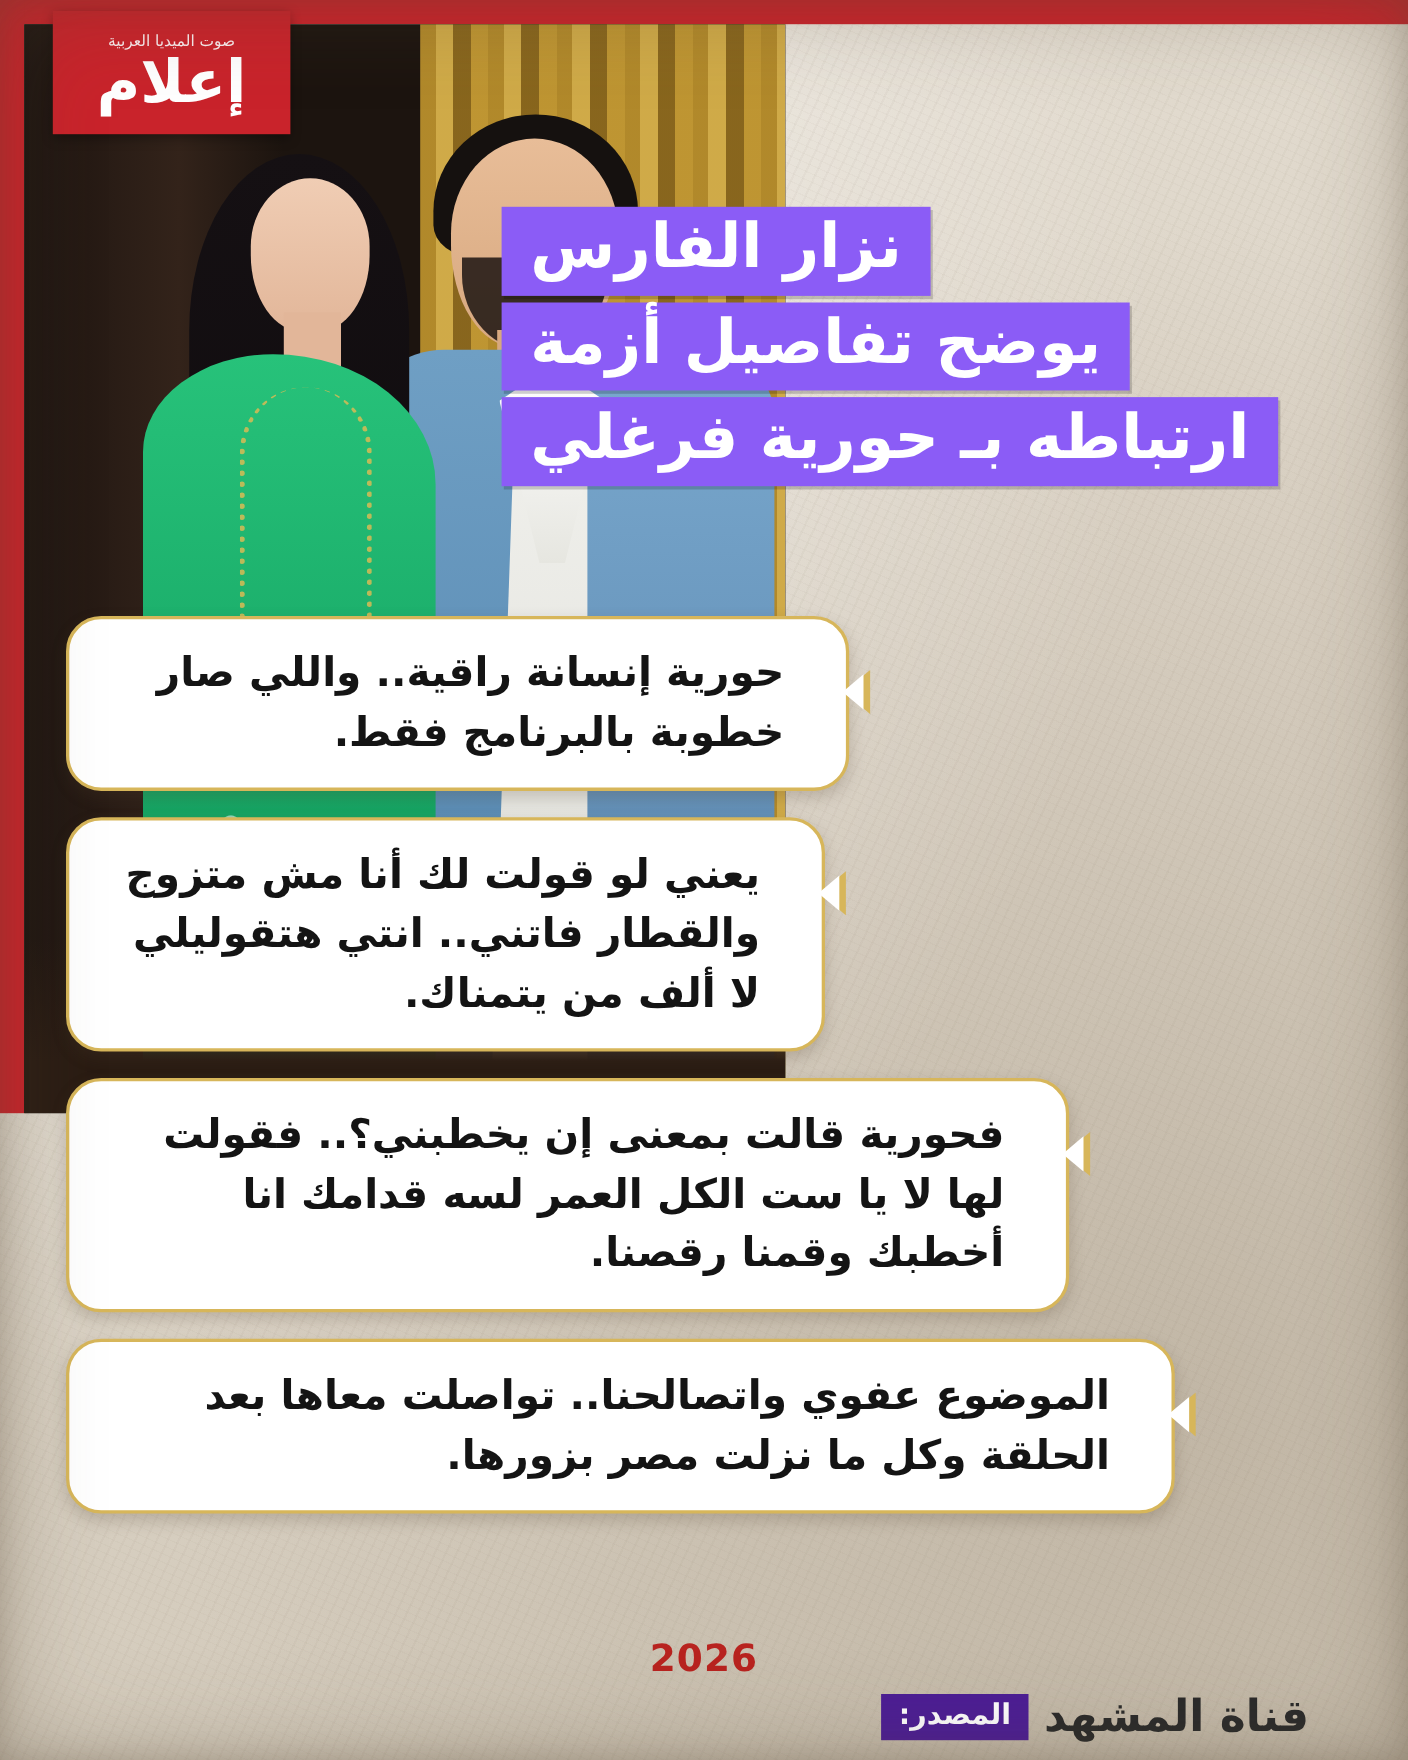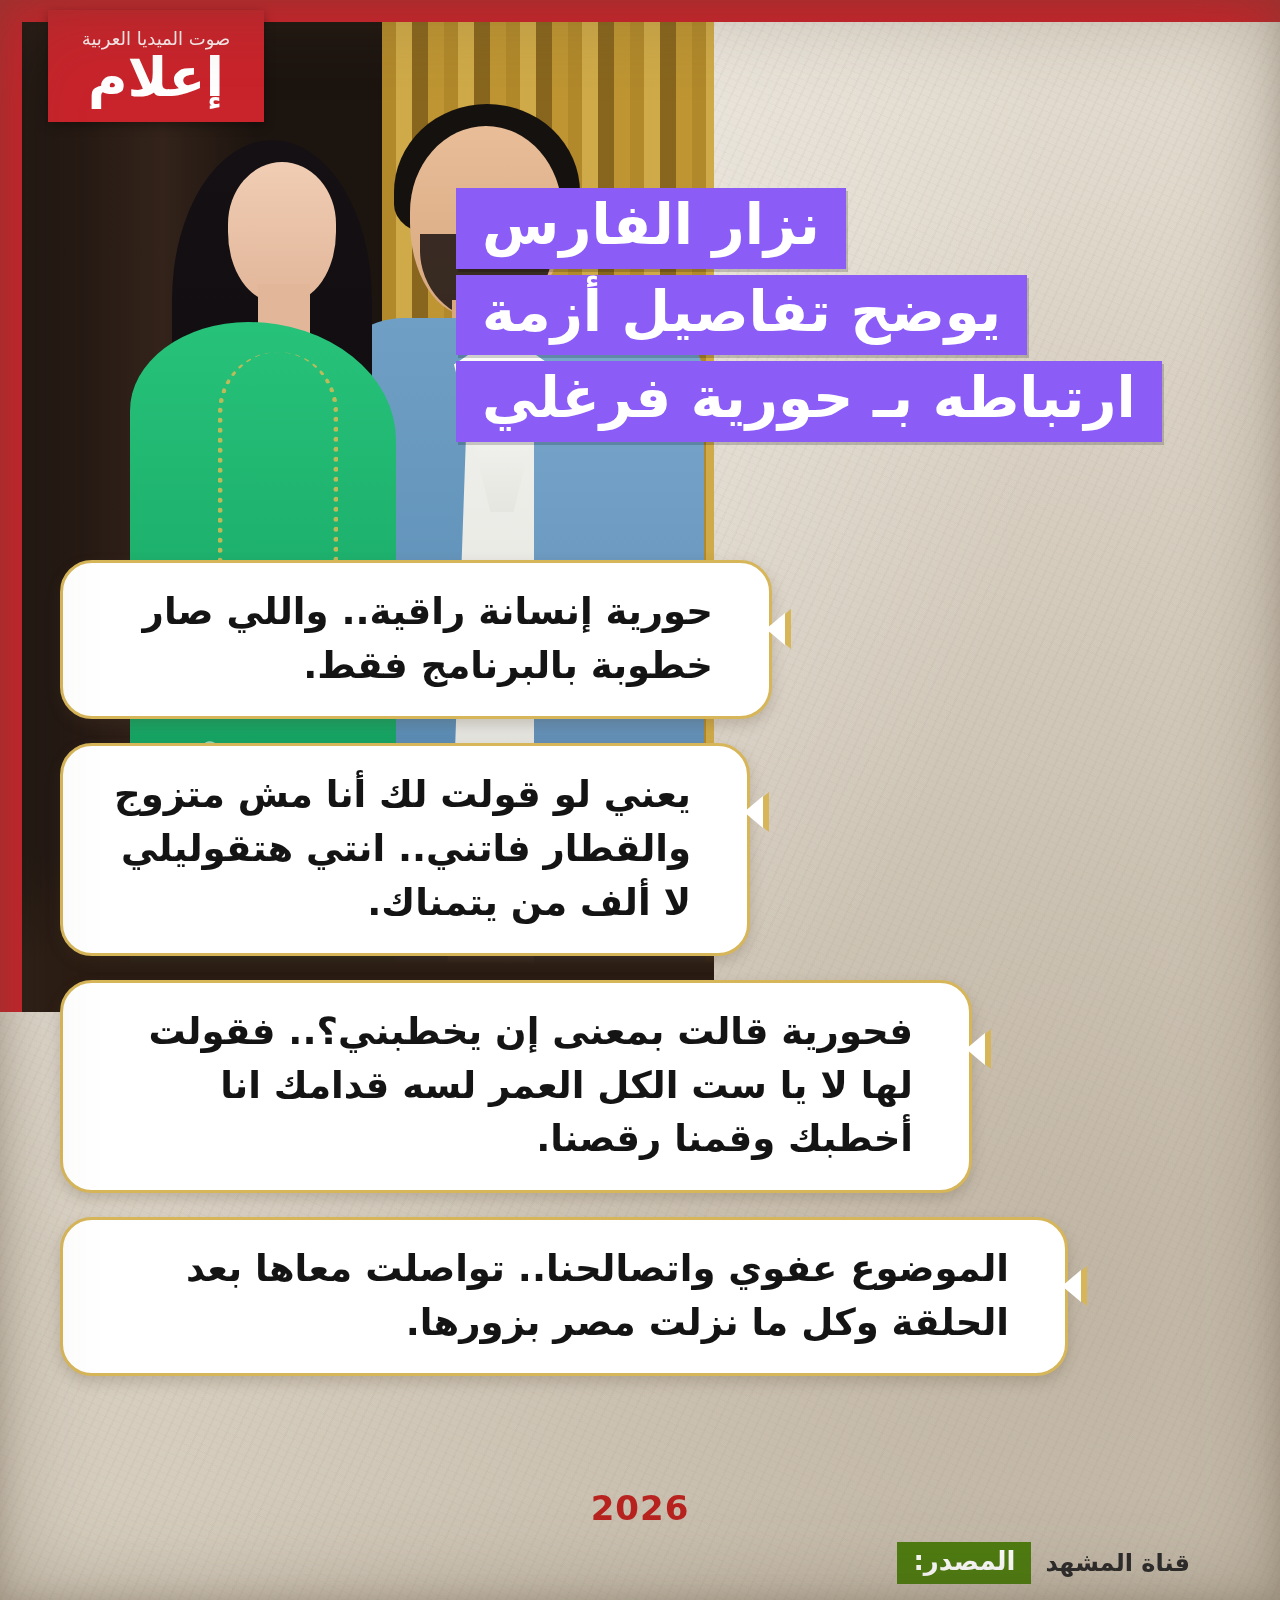--- a/index.html
+++ b/index.html
@@ -160,21 +160,21 @@
   
   .logo-box {
     position: absolute; top: 10px; left: 48px;
     width: 216px; height: 112px;
     background: #c9232b;
     display: flex; flex-direction: column;
     align-items: center; justify-content: center;
     box-shadow: 0 3px 10px rgba(0,0,0,.35);
   }
   .logo-sub {
-    color: #ffffff; font-size: 18px; opacity: .92; margin-bottom: 2px;
+    color: #ffffff; font-size: 14px; opacity: .92; margin-bottom: 2px;
   }
   .logo-main {
     color: #ffffff; font-size: 54px; font-weight: 700; line-height: 1;
     letter-spacing: 1px;
   }
 
   
   .headline {
     position: absolute; top: 188px; left: 456px; width: 810px;
     display: flex; flex-direction: column; align-items: flex-end; gap: 6px;
@@ -237,26 +237,26 @@
   .year {
     position: absolute; bottom: 72px; left: 0; width: 1280px;
     text-align: center;
     color: #b8231f; font-size: 34px; font-weight: 700; letter-spacing: 1px;
   }
   .footer {
     position: absolute; bottom: 16px; right: 90px;
     display: flex; align-items: center; gap: 14px;
   }
   .source-tag {
-    background: #4d7c0f; color: #fff;
+    background: #4c1d95; color: #fff;
     font-size: 26px; font-weight: 700;
     padding: 4px 16px 8px 16px;
   }
   .source-name {
-    color: #2a2a2a; font-size: 24px; font-weight: 700;
+    color: #2a2a2a; font-size: 40px; font-weight: 700;
   }
 </style>
 </head>
 <body>
 
 <div class="paper"></div>
 
 <div class="top-bar"></div>
 <div class="left-bar"></div>
 

